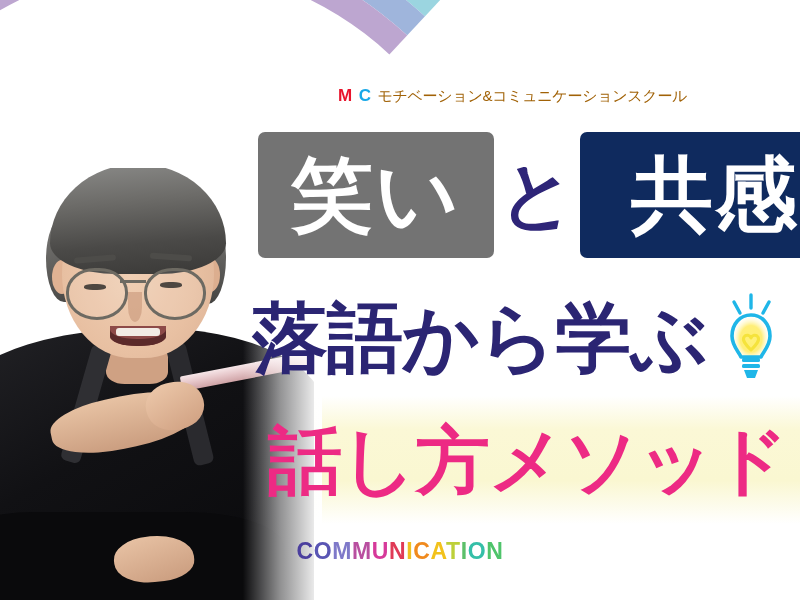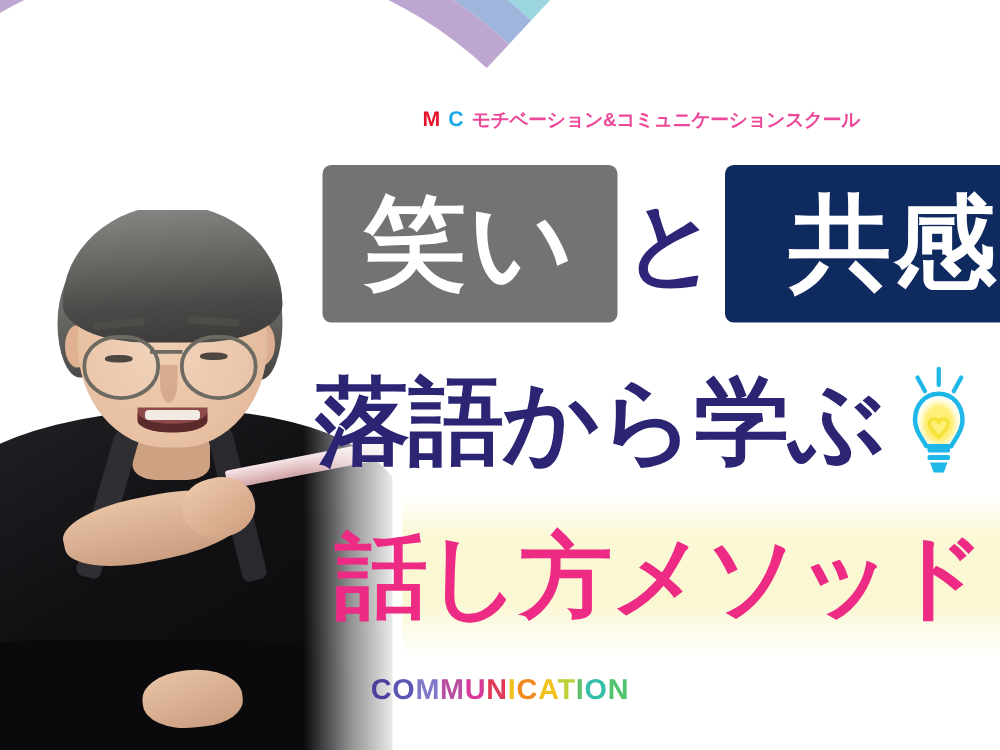--- a/index.html
+++ b/index.html
@@ -207,21 +207,21 @@
     left: 338px;
     top: 86px;
     width: 330px;
     display: flex;
     align-items: baseline;
     gap: 6px;
     white-space: nowrap;
   }
   .brand-m { color: #e8142d; font-size: 17px; font-weight: bold; letter-spacing: .5px; }
   .brand-c { color: #18a8e8; font-size: 17px; font-weight: bold; letter-spacing: .5px; }
-  .brand-name { color: #ec4899; font-size: 15px; font-weight: bold; letter-spacing: -0.3px; }
+  .brand-name { color: #a16207; font-size: 15px; font-weight: normal; letter-spacing: -0.3px; }
 
   
   #headline-row1 {
     position: absolute;
     left: 258px;
     top: 132px;
     height: 126px;
     display: flex;
     align-items: stretch;
     white-space: nowrap;

